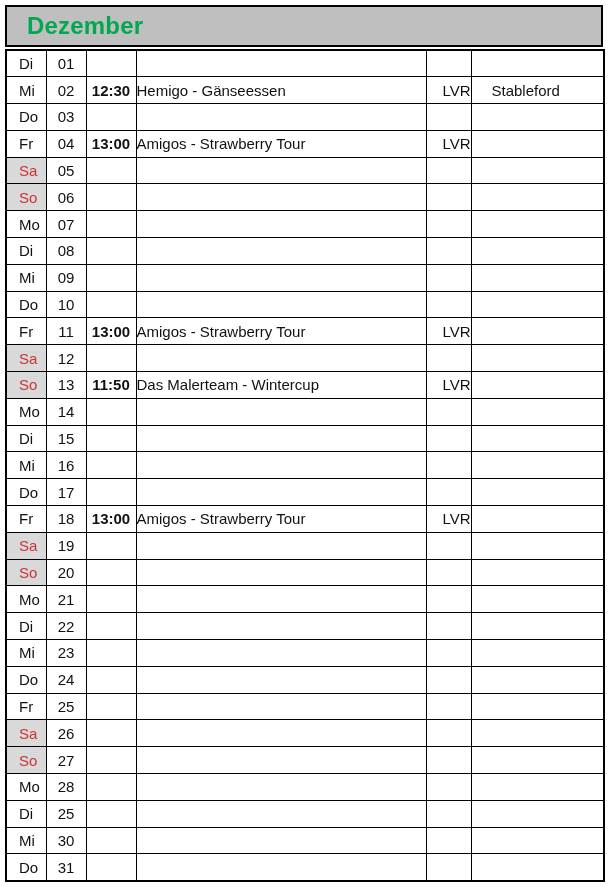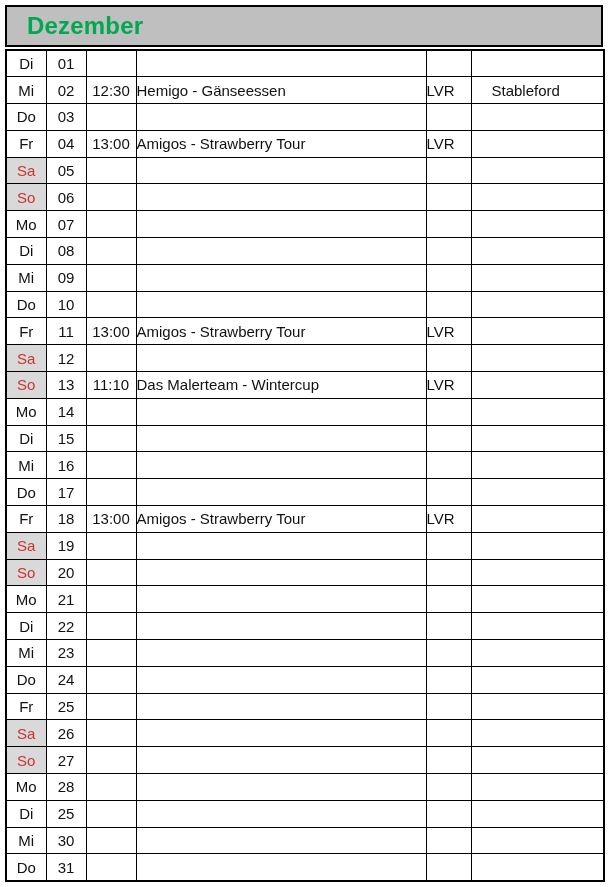--- a/index.html
+++ b/index.html
@@ -40,25 +40,25 @@
   }
   table.calendar td{
     border:1.5px solid var(--border);
     height:26.8px;
     font-size:15px;
     vertical-align:middle;
     white-space:nowrap;
     overflow:hidden;
     background:#ffffff;
   }
-  td.c-day{width:40px;text-align:center;}
+  td.c-day{width:40px;text-align:left;padding-left:12px;}
   td.c-date{width:40px;text-align:center;}
-  td.c-time{width:50px;text-align:center;}
+  td.c-time{width:50px;text-align:center;font-weight:bold;}
   td.c-event{width:290px;text-align:left;}
-  td.c-loc{width:45px;text-align:left;}
+  td.c-loc{width:45px;text-align:right;}
   td.c-mode{width:133px;text-align:left;padding-left:20px;}
   td.c-day.weekend{
     background:var(--weekend-bg);
     color:var(--weekend-red);
   }
 </style>
 </head>
 <body>
 
 <div class="page">
@@ -161,21 +161,21 @@
     <td class="c-day weekend">Sa</td>
     <td class="c-date">12</td>
     <td class="c-time"></td>
     <td class="c-event"></td>
     <td class="c-loc"></td>
     <td class="c-mode"></td>
   </tr>
         <tr>
     <td class="c-day weekend">So</td>
     <td class="c-date">13</td>
-    <td class="c-time">11:10</td>
+    <td class="c-time">11:50</td>
     <td class="c-event">Das Malerteam - Wintercup</td>
     <td class="c-loc">LVR</td>
     <td class="c-mode"></td>
   </tr>
         <tr>
     <td class="c-day">Mo</td>
     <td class="c-date">14</td>
     <td class="c-time"></td>
     <td class="c-event"></td>
     <td class="c-loc"></td>

